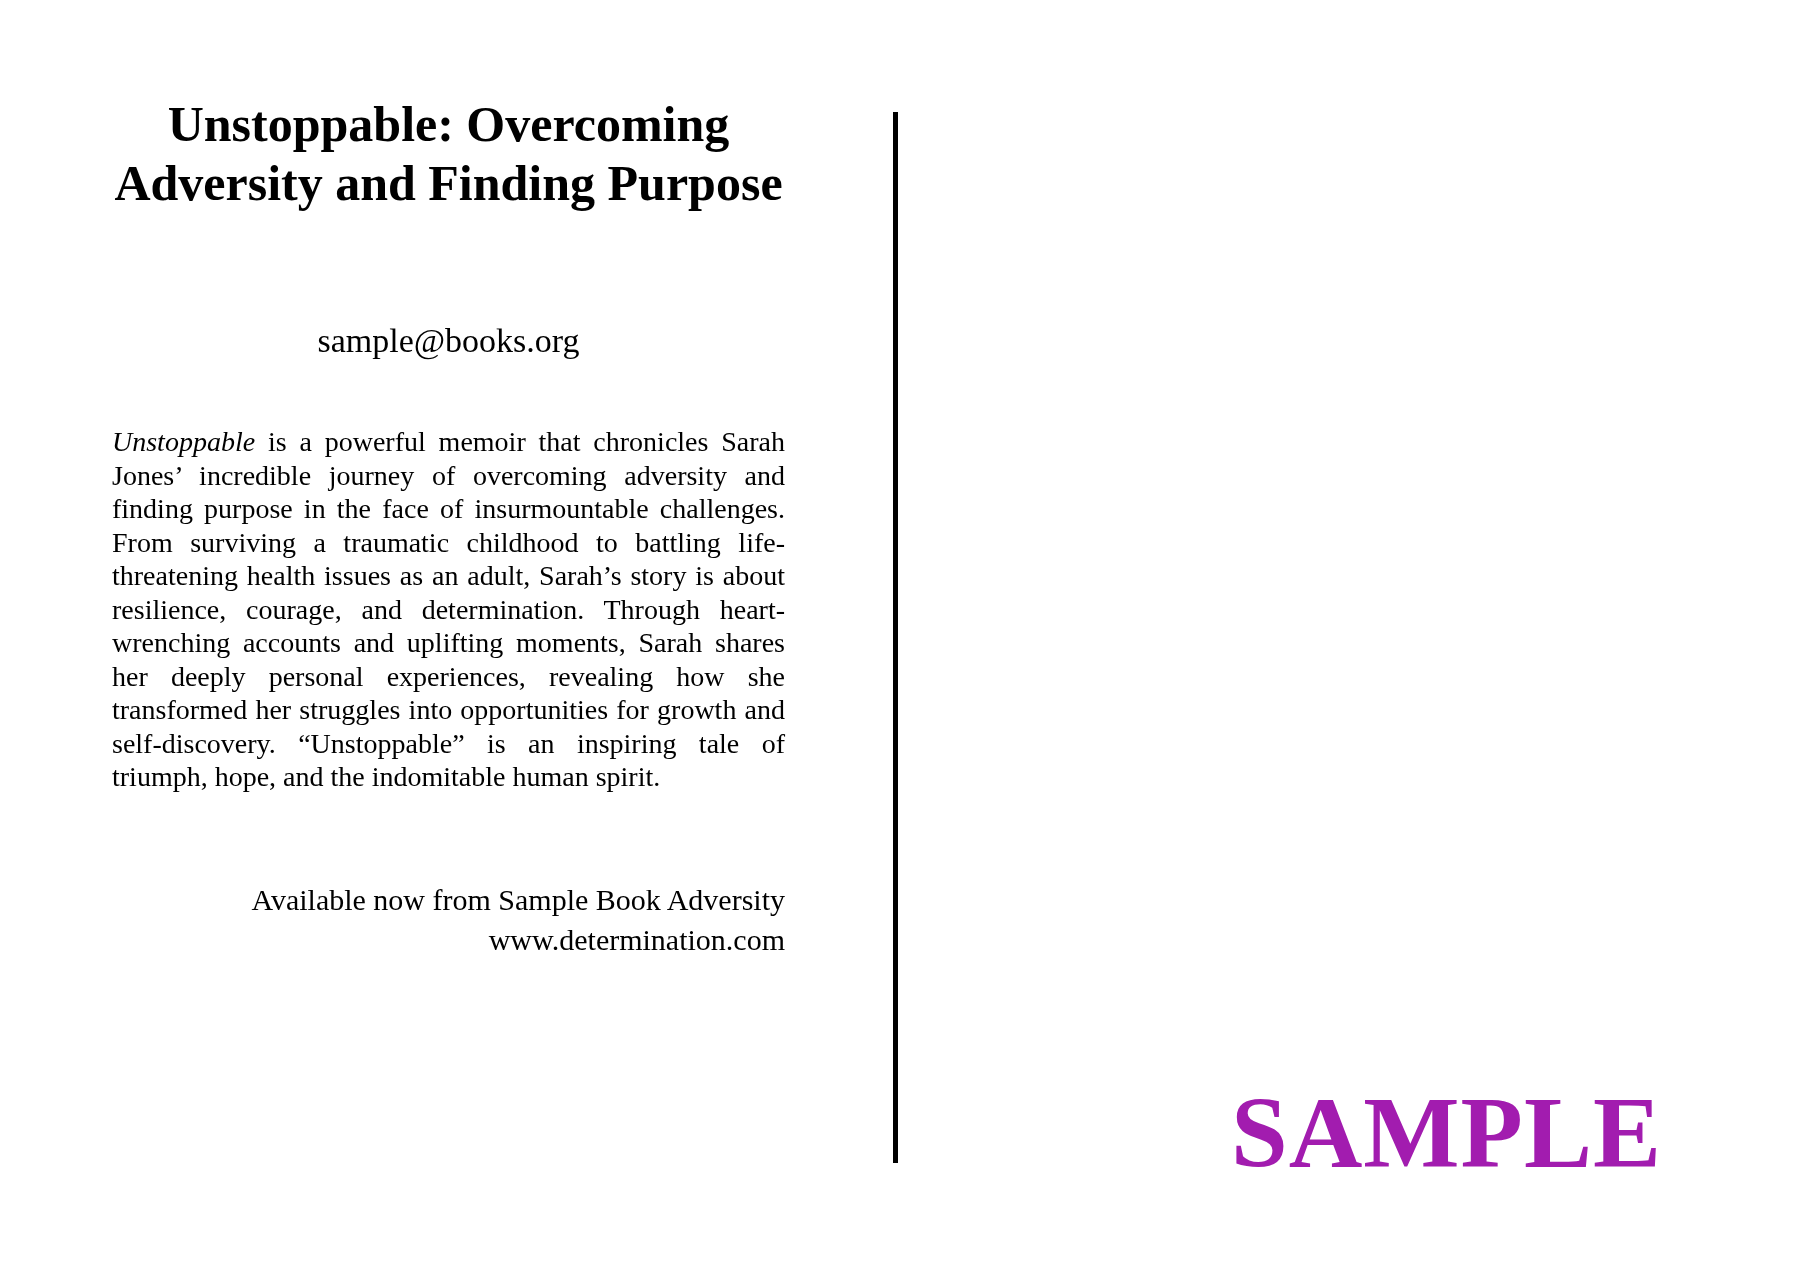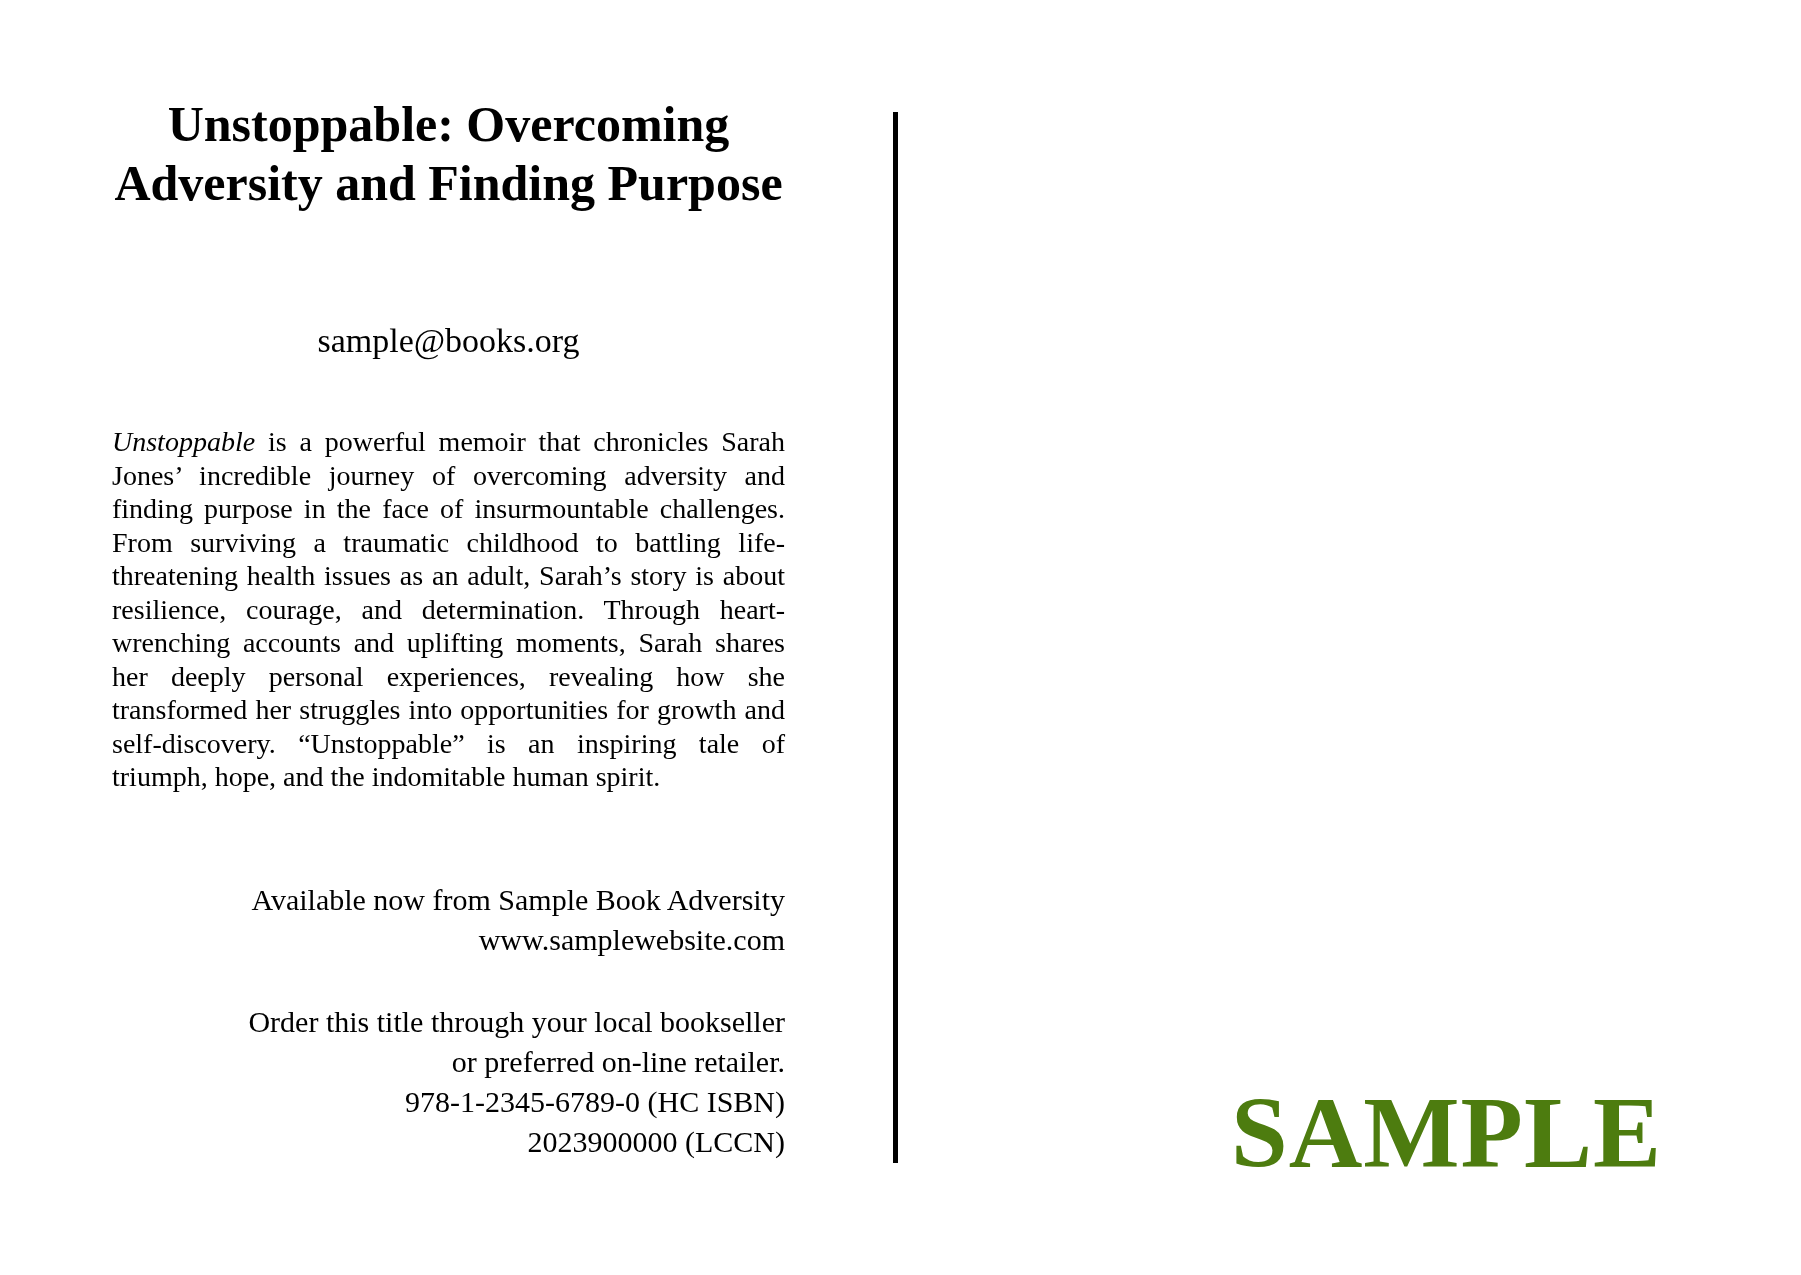--- a/index.html
+++ b/index.html
@@ -71,29 +71,23 @@
 
     <h1 class="title">Unstoppable: Overcoming Adversity and Finding Purpose</h1>
 
 
     <div class="email">sample@books.org</div>
 
     <p class="description"><em>Unstoppable</em><span> is a powerful memoir that chronicles Sarah Jones’ incredible journey of overcoming adversity and finding purpose in the face of insurmountable challenges. From surviving a traumatic childhood to battling life-threatening health issues as an adult, Sarah’s story is about resilience, courage, and determination. Through heart-wrenching accounts and uplifting moments, Sarah shares her deeply personal experiences, revealing how she transformed her struggles into opportunities for growth and self-discovery. “Unstoppable” is an inspiring tale of triumph, hope, and the indomitable human spirit.</span></p>
 
     <div class="availability">
       <div>Available now from Sample Book Adversity</div>
-      <div>www.samplewebsite.com</div>
+      <div>www.determination.com</div>
     </div>
 
-    <div class="order-block">
-      <div>Order this title through your local bookseller</div>
-      <div>or preferred on-line retailer.</div>
-      <div>978-1-2345-6789-0 (HC ISBN)</div>
-      <div>2023900000 (LCCN)</div>
-    </div>
 
   </div>
 
   <div class="divider" style="background: rgb(0, 0, 0);"></div>
 
-  <div class="watermark" style="color: #4d7c0f;">SAMPLE</div>
+  <div class="watermark" style="color: #a21caf;">SAMPLE</div>
 
 </div>
 
 </body></html>

